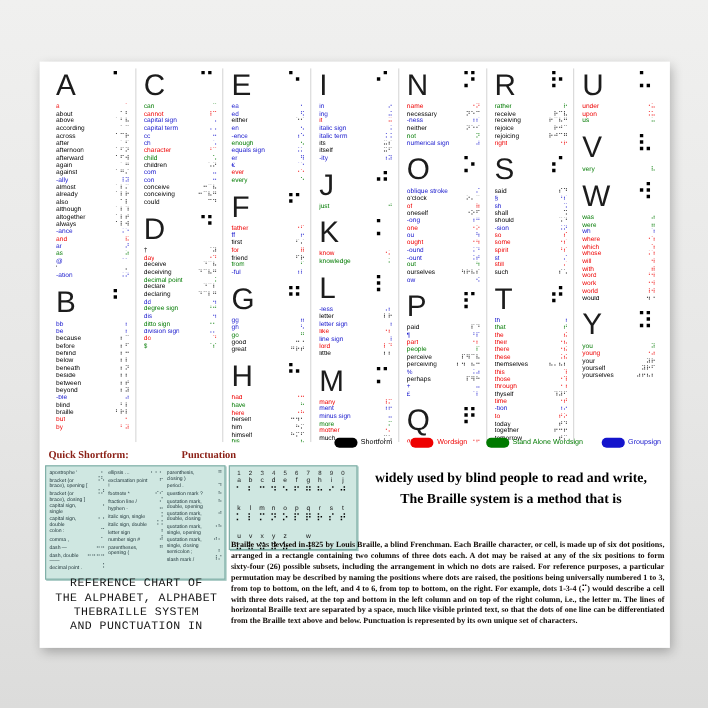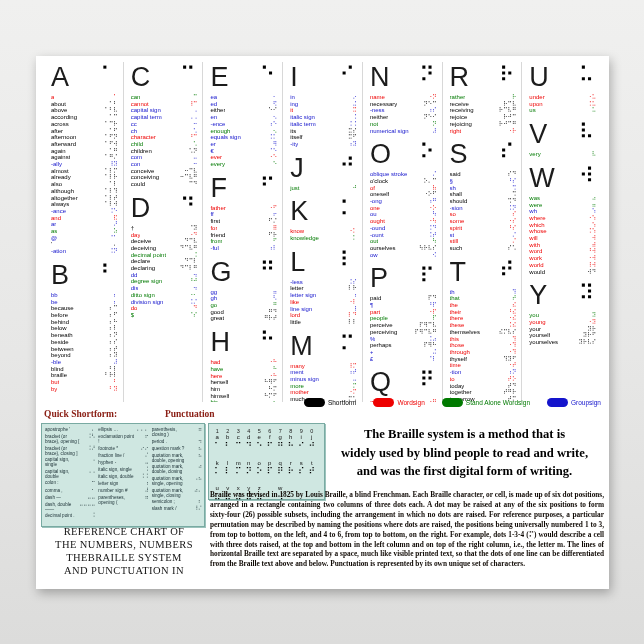--- a/index.html
+++ b/index.html
@@ -57,21 +57,21 @@
   .a-brl { font-size:9px; line-height:10px; color:#000; }
 
   
   #headline { position:absolute; left:290px; top:369px; width:277px; text-align:center;
               font-family:"Liberation Serif", serif; font-weight:bold; font-size:12.6px;
               line-height:1.47; color:#000; }
   #para { position:absolute; left:174px; top:434px; width:394px; text-align:justify;
           font-family:"Liberation Serif", serif; font-weight:bold; font-size:7.3px;
           line-height:9.9px; color:#100a05; }
   #ref-title { position:absolute; left:4px; top:469px; width:168px; text-align:center;
-               font-family:Liberation Serif, serif; font-size:10.5px; line-height:13px;
+               font-family:Liberation Mono, monospace; font-size:10.5px; line-height:13px;
                letter-spacing:.4px; color:#151515; }
 </style>
 </head>
 <body>
 
 <div id="poster">
   <div id="chart">
       <div class="col">
         <div class="sec">
           <div class="sech">
@@ -1345,26 +1345,25 @@
         </div>
         <div class="a-cell">
           <div class="a-num">&nbsp;</div>
           <div class="a-let">w</div>
           <div class="a-brl">⠺</div>
         </div>
       </div>
     </div>
 
   <div id="headline">
+    <div>widely used by blind people to read and write,</div>
     <div>The Braille system is a method that is</div>
-    <div>widely used by blind people to read and write,</div>
-    <div>and was the first digital form of writing.</div>
   </div>
 
   <div id="para">Braille was devised in 1825 by Louis Braille, a blind Frenchman. Each Braille character, or cell, is made up of six dot positions, arranged in a rectangle containing two columns of three dots each. A dot may be raised at any of the six positions to form sixty-four (26) possible subsets, including the arrangement in which no dots are raised. For reference purposes, a particular permutation may be described by naming the positions where dots are raised, the positions being universally numbered 1 to 3, from top to bottom, on the left, and 4 to 6, from top to bottom, on the right. For example, dots 1-3-4 (⠍) would describe a cell with three dots raised, at the top and bottom in the left column and on top of the right column, i.e., the letter m. The lines of horizontal Braille text are separated by a space, much like visible printed text, so that the dots of one line can be differentiated from the Braille text above and below. Punctuation is represented by its own unique set of characters.</div>
 
   <div id="ref-title">
     <div>REFERENCE CHART OF</div>
-    <div>THE NUMBERS, NUMBERS</div>
+    <div>THE ALPHABET, ALPHABET</div>
     <div>THEBRAILLE SYSTEM</div>
     <div>AND PUNCTUATION IN</div>
   </div>
 </div>
 
 </body></html>

